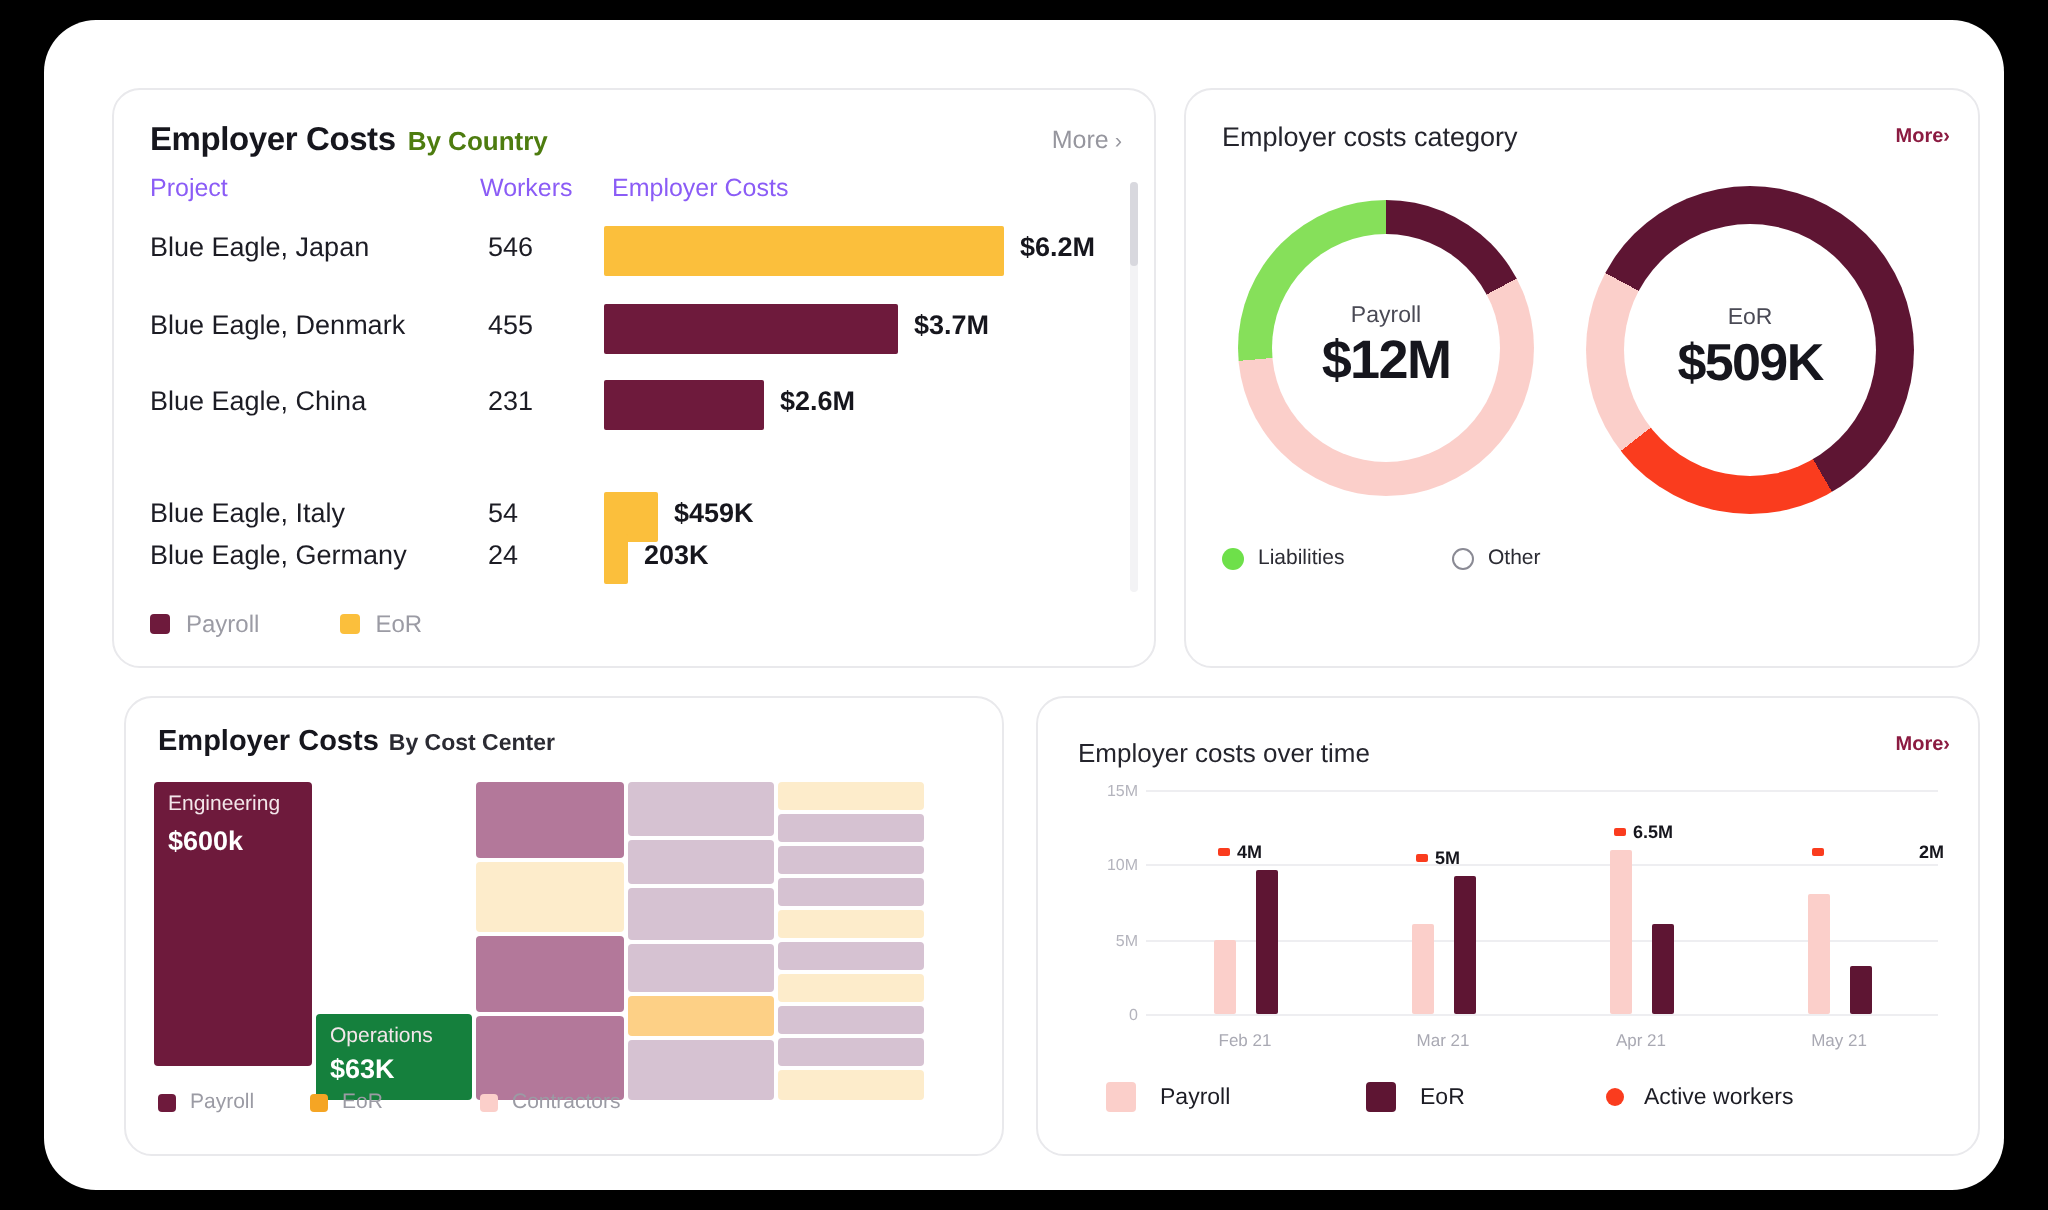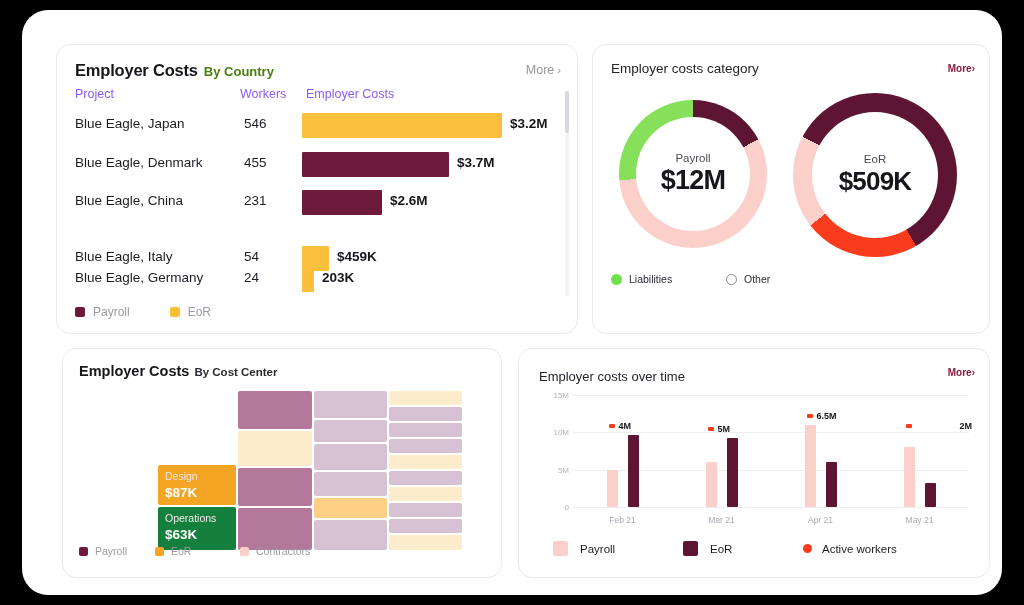--- a/index.html
+++ b/index.html
@@ -113,21 +113,21 @@
 
     <div class="scrollbar">
       <div class="scrollthumb"></div>
     </div>
 
     <div id="country-rows">
         <div class="row" style="top: 62px;">
           <span class="proj">Blue Eagle, Japan</span>
           <span class="work">546</span>
           <span class="bar" style="width: 200px; background: rgb(251, 191, 60);"></span>
-          <span class="amt" style="left: 453px;">$3.2M</span>
+          <span class="amt" style="left: 453px;">$6.2M</span>
         </div>
         <div class="row" style="top: 100.5px;">
           <span class="proj">Blue Eagle, Denmark</span>
           <span class="work">455</span>
           <span class="bar" style="width: 147px; background: rgb(110, 26, 60);"></span>
           <span class="amt" style="left: 400px;">$3.7M</span>
         </div>
         <div class="row" style="top: 139px;">
           <span class="proj">Blue Eagle, China</span>
           <span class="work">231</span>
@@ -195,25 +195,25 @@
   </div>
 
   <div class="card" id="card-treemap">
     <div class="c3-head">
       <span class="c3-title">Employer Costs</span>
       <span class="c3-sub">By Cost Center</span>
     </div>
 
     <div class="tm">
 
-
-      <div class="tile" style="left:81px;top:74px;width:78px;height:40px;background:#f5a524;">
-        <span class="tname">Design</span>
-        <span class="tval" style="top:20px;">$87K</span>
-      </div>
+      <div class="tile" style="left:0;top:0;width:79px;height:142px;background:#6e1a3c;">
+        <span class="tname">Engineering</span>
+        <span class="tval" style="top:22px;">$600k</span>
+      </div>
+
       <div class="tile" style="left:81px;top:116px;width:78px;height:43px;background:#15803d;">
         <span class="tname">Operations</span>
         <span class="tval" style="top:20px;">$63K</span>
       </div>
 
       <div class="tile" style="left:161px;top:0;width:74px;height:38px;background:#b3789a;"></div>
       <div class="tile" style="left:161px;top:40px;width:74px;height:35px;background:#fdeccb;"></div>
       <div class="tile" style="left:161px;top:77px;width:74px;height:38px;background:#b3789a;"></div>
       <div class="tile" style="left:161px;top:117px;width:74px;height:42px;background:#b3789a;"></div>
 

